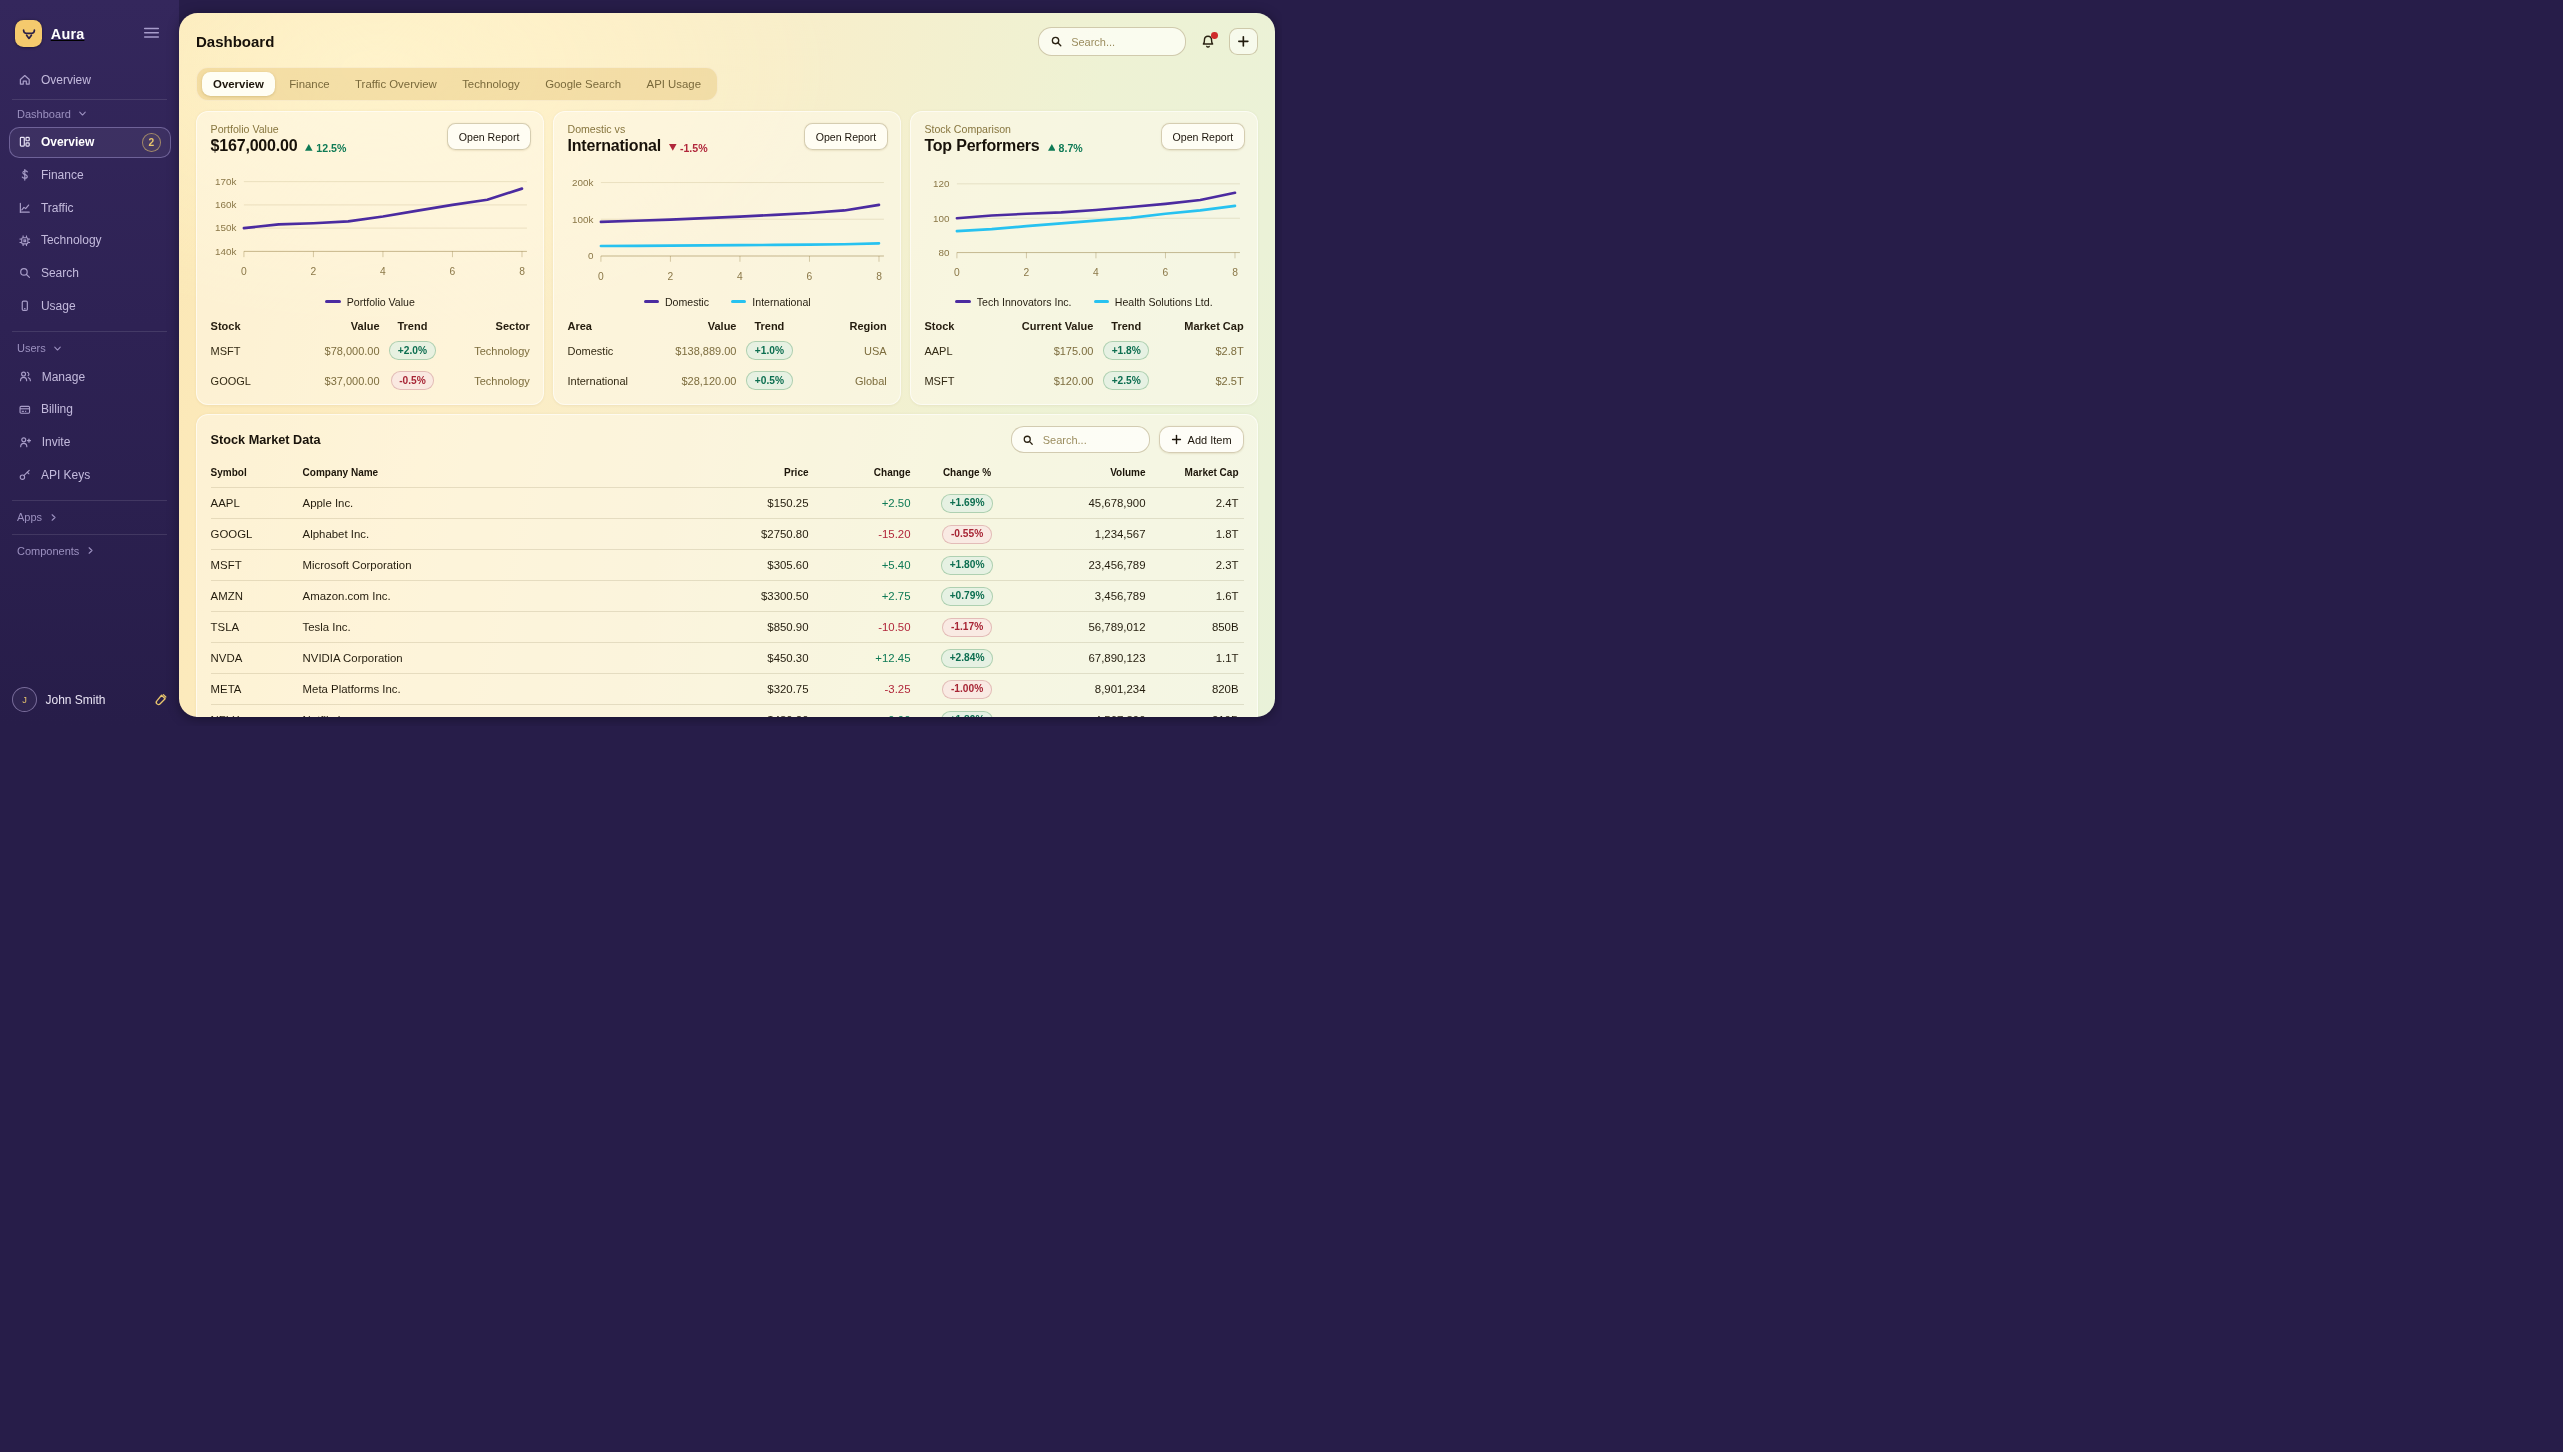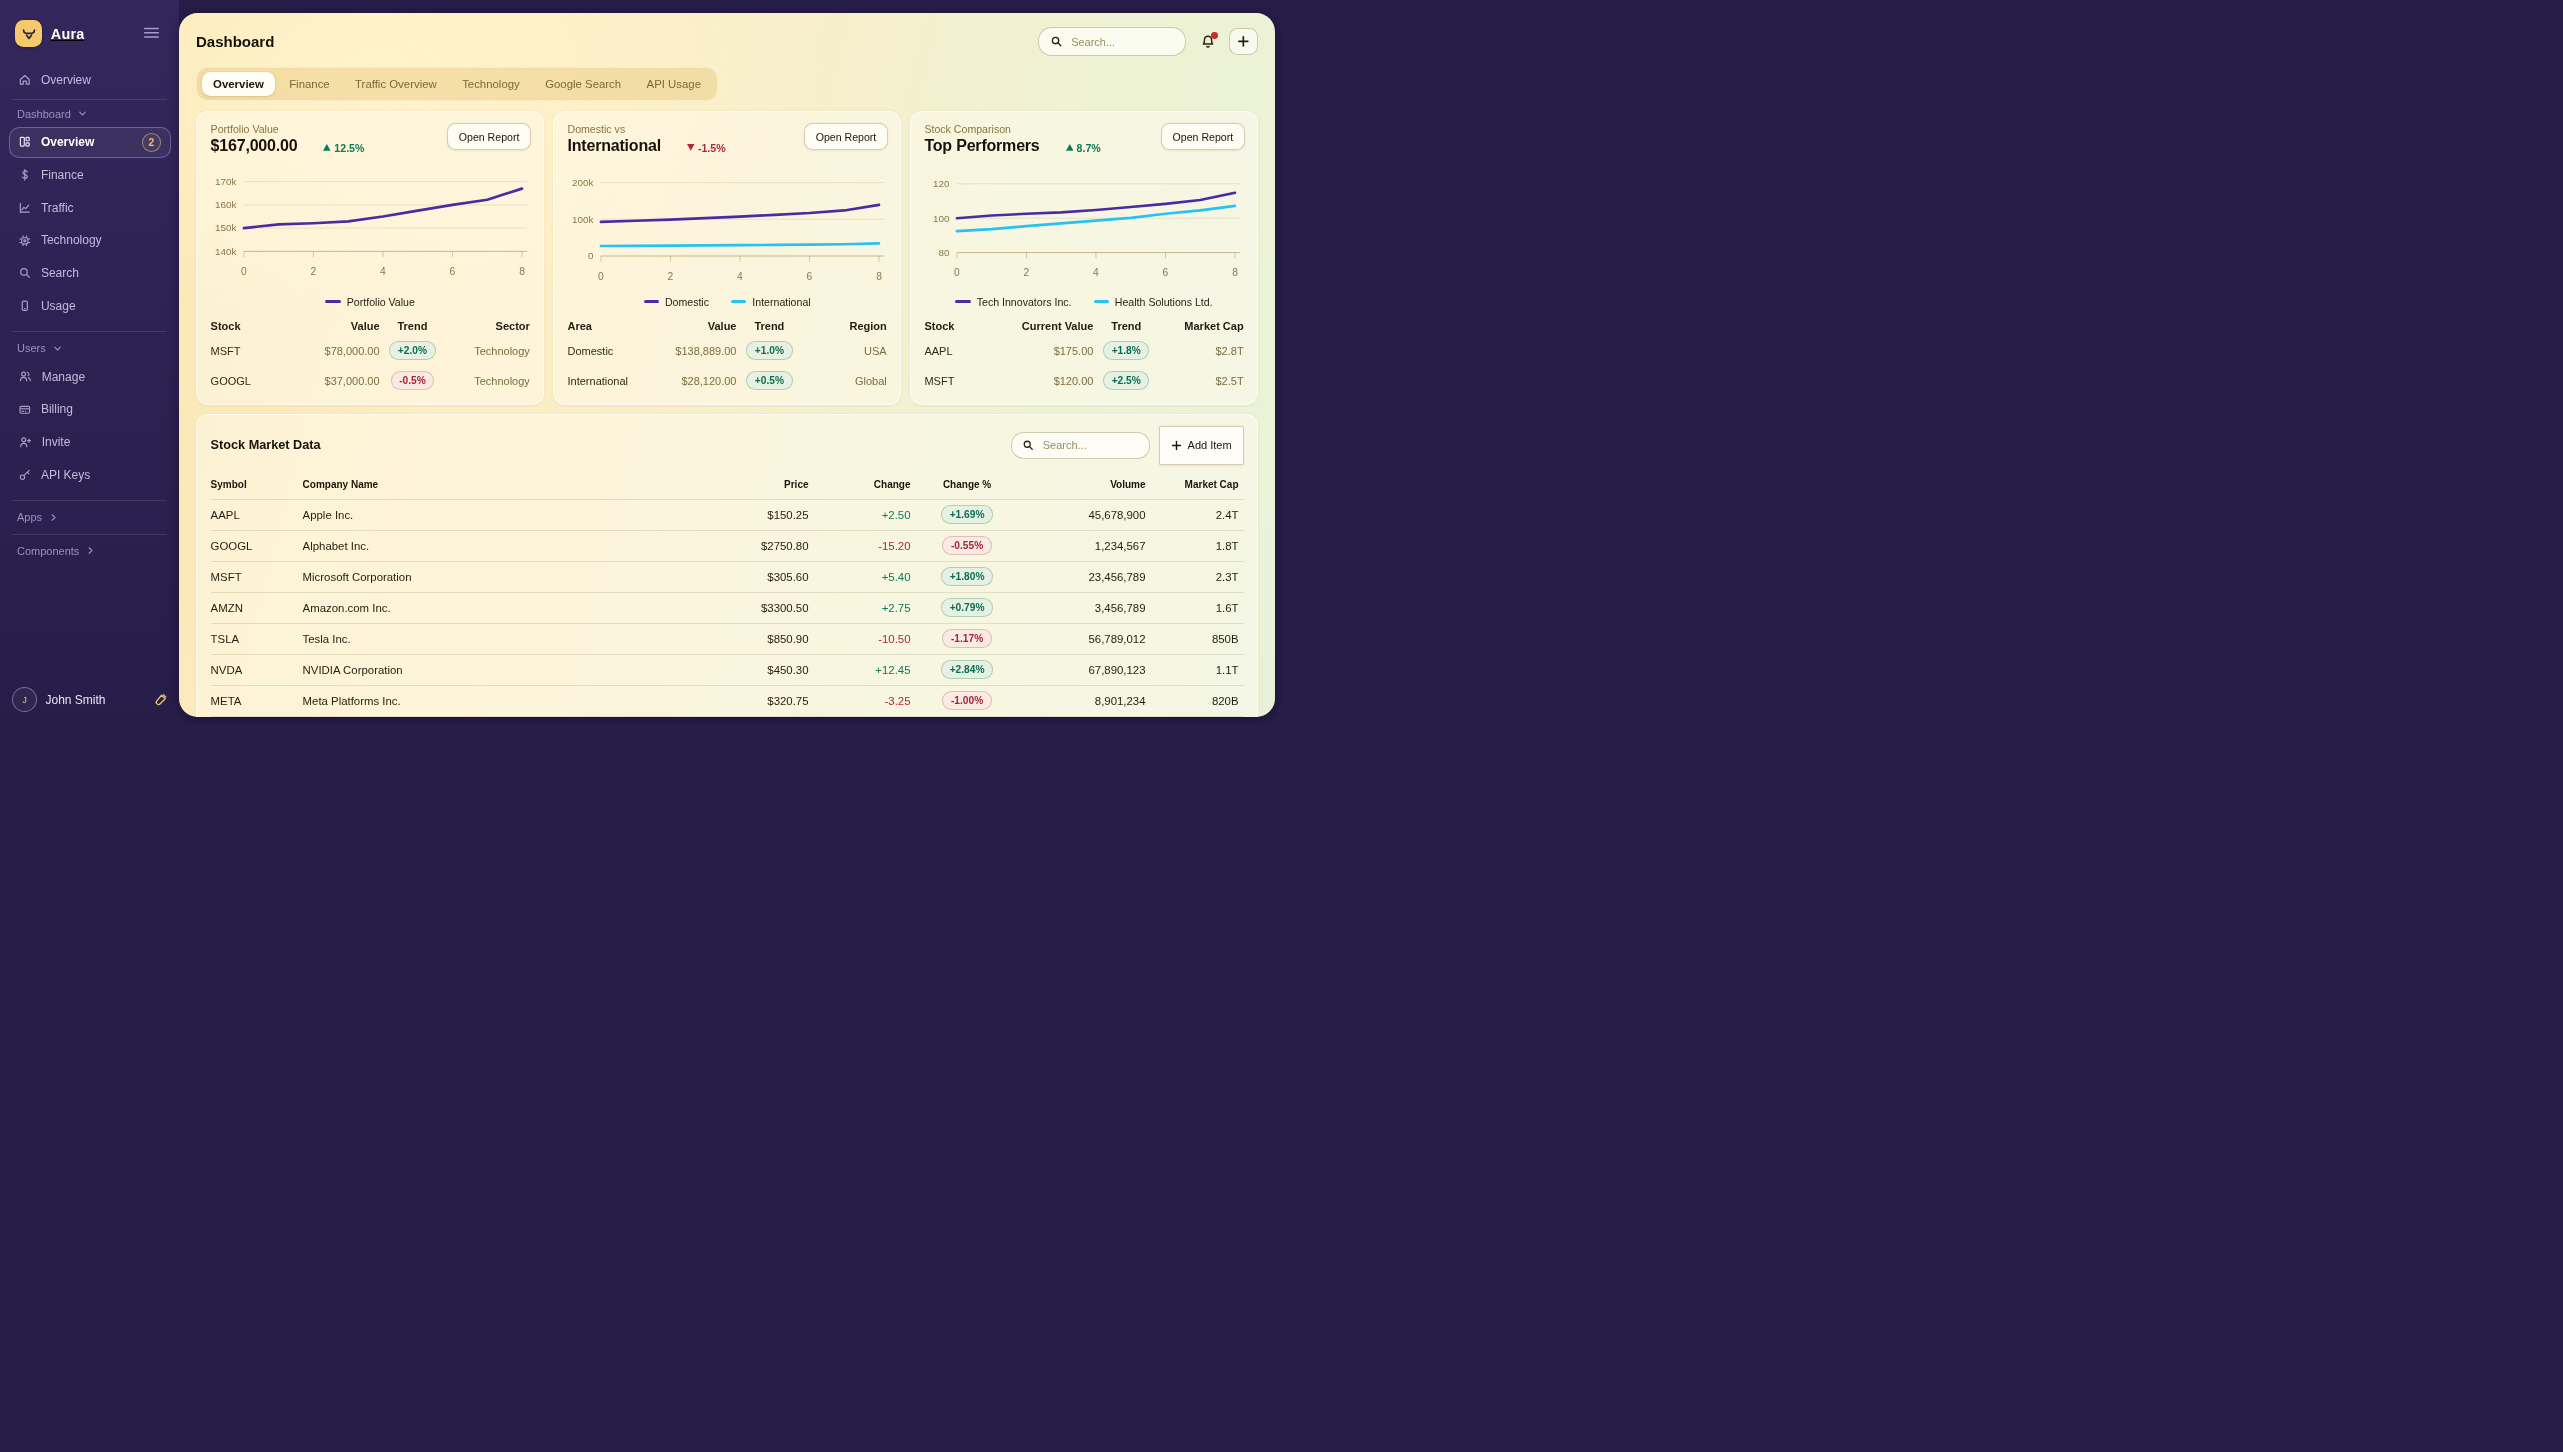--- a/index.html
+++ b/index.html
@@ -102,21 +102,21 @@
   }
   
   .cards{display:flex;gap:8.5px;margin-top:9.3px;}
   .card{
     flex:1 1 0;border-radius:12px;position:relative;
     background:rgba(255,251,240,.48);border:0.8px solid rgba(255,255,255,.6);
     box-shadow:0 0.8px 2.5px rgba(120,90,20,.08);
     padding:11px 13.6px 8.5px 13.6px;box-sizing:border-box;
   }
   .card-sub{font-size:10.6px;color:#87763f;}
-  .card-title-row{display:flex;align-items:baseline;gap:26px;margin-top:2.5px;}
+  .card-title-row{display:flex;align-items:baseline;gap:8px;margin-top:2.5px;}
   .card-title{font-size:16px;font-weight:800;color:#18120a;letter-spacing:-0.2px;}
   .delta{display:inline-flex;align-items:center;gap:3.4px;font-size:10.6px;font-weight:700;}
   .delta.up{color:#0E7A55;}
   .delta.down{color:#B1273B;}
   .open-report{
     position:absolute;top:11px;right:12px;padding:6.8px 11px;border-radius:8.5px;
     border:0.8px solid rgba(135,115,55,.35);background:rgba(255,254,246,.88);
     font-size:10.6px;color:#1c150b;cursor:pointer;font-family:"Liberation Sans",sans-serif;
     box-shadow:0 0.8px 1.7px rgba(120,90,20,.12);
   }
@@ -144,21 +144,21 @@
   .stock-card{
     margin-top:8.5px;border-radius:12px;background:rgba(255,251,240,.48);
     border:0.8px solid rgba(255,255,255,.6);box-shadow:0 0.8px 2.5px rgba(120,90,20,.08);
     padding:11px 13.6px 0 13.6px;box-sizing:border-box;
   }
   .stock-head{display:flex;align-items:center;justify-content:space-between;}
   .stock-head h2{margin:0;font-size:12.7px;font-weight:800;color:#18120a;}
   .stock-controls{display:flex;align-items:center;gap:8.5px;}
   .searchbox.small{width:117px;height:25.4px;border-radius:12.7px;background:rgba(255,255,250,.8);}
   .additem-btn{
-    display:flex;align-items:center;gap:6px;height:39px;padding:0 11px;border-radius:2px;
+    display:flex;align-items:center;gap:6px;height:27px;padding:0 11px;border-radius:10px;
     border:0.8px solid rgba(135,115,55,.35);background:rgba(255,254,248,.9);
     font-size:11px;color:#1c150b;cursor:pointer;font-family:"Liberation Sans",sans-serif;
     font-weight:400;box-shadow:0 0.8px 1.7px rgba(120,90,20,.12);
   }
   .stock-table{margin-top:5.1px;}
   .t-row{
     display:grid;align-items:center;
     grid-template-columns:92px 1.55fr 119px 102px 108px 127px 93px;
   }
   .t-row.head{font-size:10px;font-weight:700;color:#1c150a;padding:8.5px 0 9.3px 0;}

